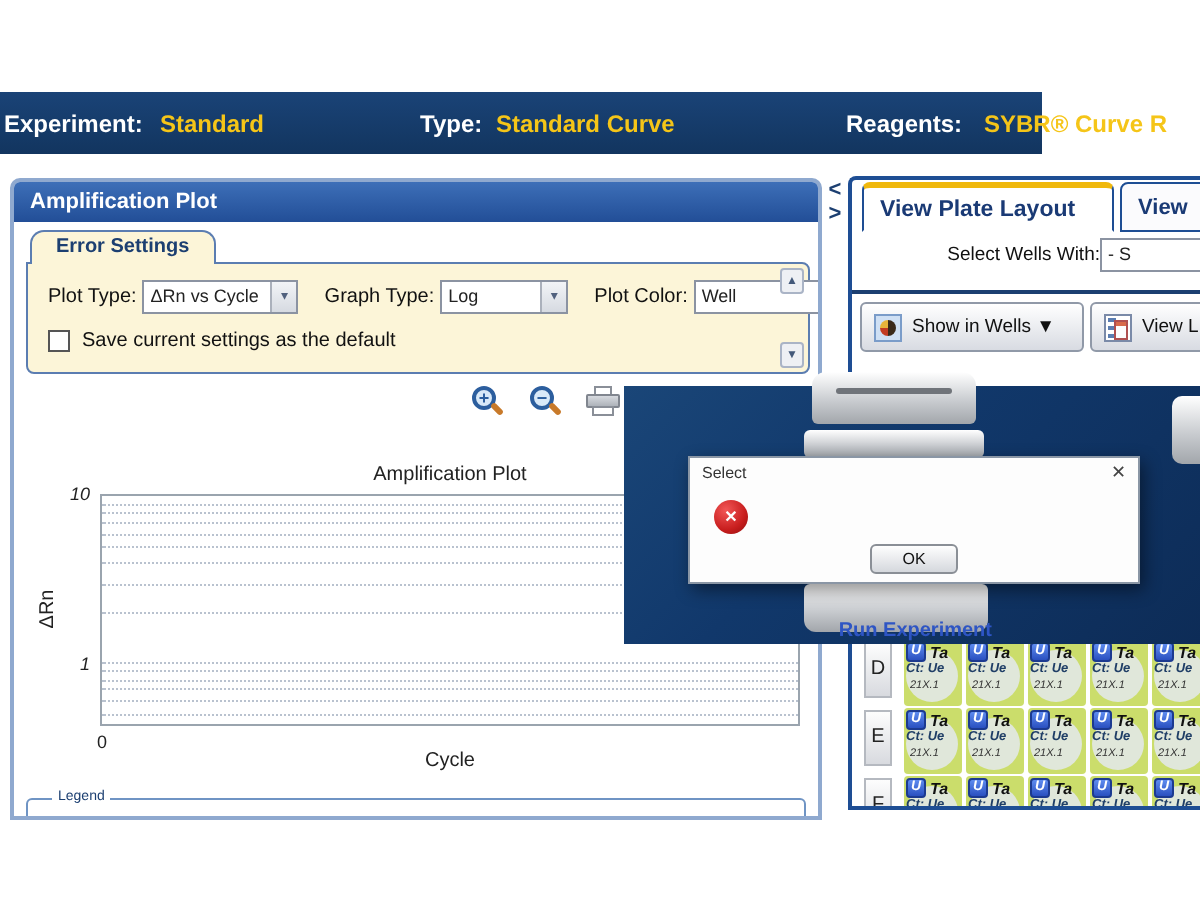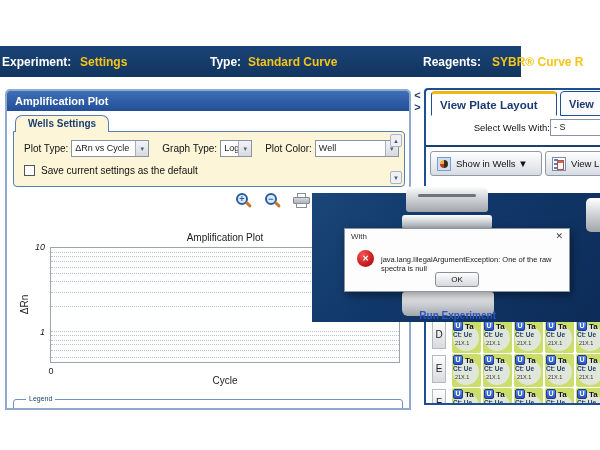--- a/index.html
+++ b/index.html
@@ -127,21 +127,21 @@
                       box-shadow:inset 0 2px 0 #d86a4a; }
 
   
   .plate-grid { position:absolute; left:4px; top:230px; width:200px; }
   .plate-row { position:relative; height:34px; }
   .row-label { position:absolute; left:2px; top:1px; width:14px; height:28px;
                background:linear-gradient(180deg,#fdfdfd,#d8dadf); border:1px solid #b5b9c0;
                font-size:10px; color:#222; text-align:center; line-height:26px; }
   .wells { position:absolute; left:22px; top:0; display:flex; }
   .well { position:relative; width:29px; height:33px; margin-right:2px;
-          background:#cbdd6b; border-radius:2px; overflow:hidden; }
+          background:#cbdd6b; border-radius:2px; overflow:hidden;font-style:italic; }
   .well .circle { position:absolute; left:1px; top:5px; width:26px; height:26px;
                   border-radius:50%; background:#e0e7da; }
   .well .l1 { position:relative; display:flex; align-items:center; padding:1px 0 0 1px; }
   .u-icon { width:10px; height:10px; background:linear-gradient(180deg,#5e8cf0,#2a50c0);
             border:1px solid #1c3a90; border-radius:2px; color:#fff; font-size:7px;
             font-weight:bold; text-align:center; line-height:8px; margin-right:2px; }
   .target { font-size:8px; font-weight:bold; color:#111; }
   .well .l2 { position:relative; font-size:6.5px; font-weight:bold; color:#1f3e66;
               padding-left:1px; line-height:8px; }
   .well .l3 { position:relative; font-size:5.5px; color:#333; padding-left:3px;
@@ -181,40 +181,40 @@
             border:1px solid #8a8f96; border-radius:3px; font-size:8px; color:#111;
             text-align:center; line-height:13px; }
 </style>
 </head>
 <body>
 
 <div id="root">
 
   <div class="header-bar">
     <span class="hdr-lbl" style="left:2px">Experiment:</span>
-    <span class="hdr-val" style="left:80px">Settings</span>
+    <span class="hdr-val" style="left:80px">Standard</span>
     <span class="hdr-lbl" style="left:210px">Type:</span>
     <span class="hdr-val" style="left:248px">Standard Curve</span>
     <span class="hdr-lbl" style="left:423px">Reagents:</span>
     <span class="hdr-val" style="left:492px">SYBR® Curve R</span>
   </div>
 
   <div class="left-panel">
     <div class="left-panel-header">Amplification Plot</div>
 
-    <div class="plot-settings-tab">Wells Settings</div>
+    <div class="plot-settings-tab">Error Settings</div>
     <div class="settings-box">
       <div class="settings-row1">
         <span class="lbl">Plot Type:</span>
         <div class="sel" style="width:78px">
           <span>ΔRn vs Cycle</span>
           <span class="arrow">▾</span>
         </div>
         <span class="lbl">Graph Type:</span>
-        <div class="sel" style="width:32px">
+        <div class="sel" style="width:64px">
           <span>Log</span>
           <span class="arrow">▾</span>
         </div>
         <span class="lbl">Plot Color:</span>
         <div class="sel" style="width:84px">
           <span>Well</span>
           <span class="arrow">▾</span>
         </div>
       </div>
       <div class="settings-row2">
@@ -456,20 +456,19 @@
     <div class="slot"></div>
   </div>
   <div class="inst-piece pieceB"></div>
   <div class="inst-piece pieceC"></div>
   <div class="inst-piece pieceR"></div>
   <div class="run-exp-clip">
     <div class="run-exp">Run Experiment</div>
   </div>
 
   <div class="error-dialog">
-    <span class="err-title">With</span>
+    <span class="err-title">Select</span>
     <span class="err-close">✕</span>
     <div class="err-icon">✕</div>
-    <div class="err-msg">java.lang.IllegalArgumentException: One of the raw spectra is null</div>
     <div class="ok-btn">OK</div>
   </div>
 
 </div>
 
 </body></html>

